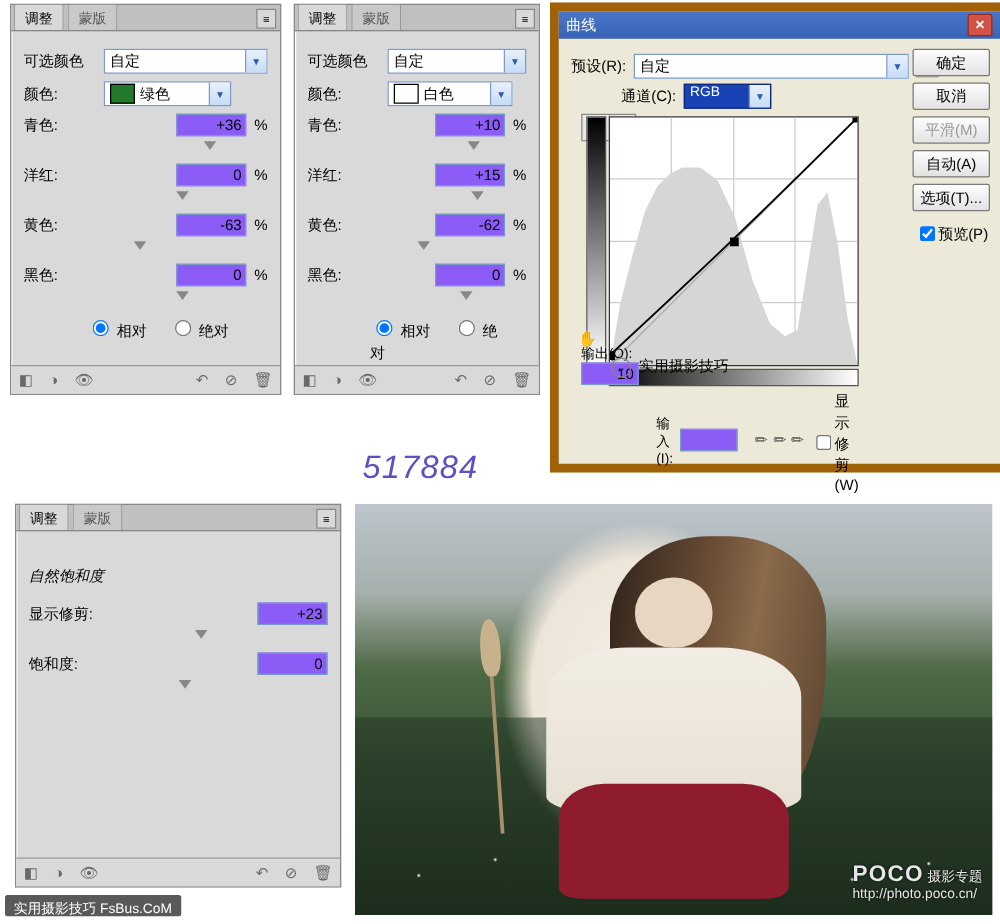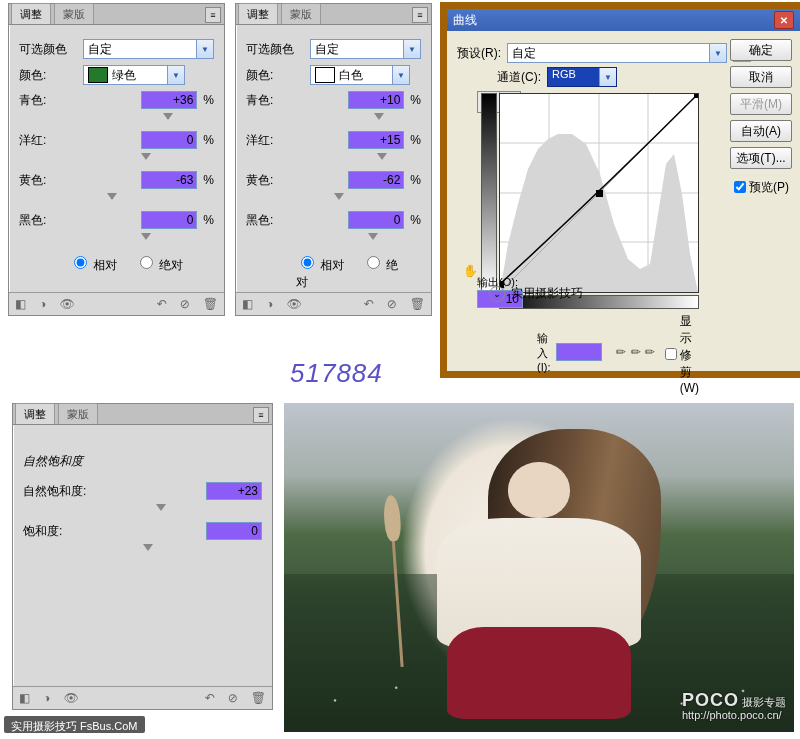--- a/index.html
+++ b/index.html
@@ -124,21 +124,21 @@
   .wide-select .arrow{position:absolute;right:0;top:0;width:16px;height:100%;background:linear-gradient(#e8f0fb,#c7dcf6);border-left:1px solid #7a9ac9;display:flex;align-items:center;justify-content:center;font-size:8px;color:#2b5ca8;}
   .chan-select {
     width:60px;height:18px;background:#1942b5;color:#fff;border:1px solid #0d2a80;position:relative;display:flex;align-items:flex-start;padding:0 4px;font-size:11px;
   }
   .chan-select .arrow{position:absolute;right:0;top:0;width:16px;height:100%;background:linear-gradient(#e8f0fb,#c7dcf6);border-left:1px solid #7a9ac9;display:flex;align-items:center;justify-content:center;font-size:8px;color:#2b5ca8;}
   .gray-btn {
     width:60px;height:20px;background:linear-gradient(#fdfdfd,#e2e2e2);border:1px solid #7a7a7a;border-radius:2px;font-size:12px;
     display:flex;align-items:center;justify-content:center;margin-bottom:5px;
   }
   .gray-btn.disabled { color:#999;}
-  .right-col { position:absolute; right:8px; top:8px; display:flex;flex-direction:column;align-items:flex-start;}
+  .right-col { position:absolute; right:8px; top:8px; display:flex;flex-direction:column;align-items:center;}
   .chk { display:flex; align-items:center; margin-top:4px;font-size:12px;}
   .chk input{width:12px;height:12px;margin-right:3px;}
 
   .curve-area {
     position:relative; margin-top:4px;
     width:222px; height:215px;
   }
   .curve-tools {
     position:absolute; left:0; top:0; width:42px;height:20px;
     border:1px solid #888;background:#e8e8e8;display:flex;
@@ -399,21 +399,21 @@
       <span style="border:1px solid #999;width:16px;height:16px;display:flex;align-items:center;justify-content:center;">≡</span>
     </div>
     <div class="dlg-row" style="margin-left:40px;">
       <span>通道(C):</span>
       <div class="chan-select">
         <span>RGB</span>
           <span class="arrow">▼</span>
       </div>
     </div>
 
-    <div class="curve-area" style="margin-left:20px;">
+    <div class="curve-area" style="margin-left:8px;">
       <div class="curve-tools" style="top:0;left:0;">
         <div>∿</div>
         <div>✎</div>
       </div>
       <div class="vgrad" style="top:2px;"></div>
       <div class="grid-box">
         <svg width="198" height="198" style="position:absolute;inset:0;">
           <g stroke="#ccc" stroke-width="1">
             <line x1="49" y1="0" x2="49" y2="198"></line>
               <line x1="99" y1="0" x2="99" y2="198"></line>
@@ -474,21 +474,21 @@
 
 <div class="panel" style="left:12px;top:403px;width:259px;height:305px;">
   <div class="panel-head">
     <div class="panel-tab">调整</div>
     <div class="panel-tab inactive">蒙版</div>
   </div>
   <div class="panel-menu">≡</div>
   <div class="panel-body">
     <div style="margin:20px 0 12px 0;font-style:italic;">自然饱和度</div>
     <div class="row">
-        <span class="label" style="width:88px;">自然饱和度:</span>
+        <span class="label" style="width:88px;">显示修剪:</span>
         <div style="flex:1"></div>
         <input class="num" value="+23" style="">
       </div>
     <div class="slider" style="margin-left:10px;width:220px;">
         <span class="tri" style="left:56%;"></span>
       </div>
     <div class="row">
         <span class="label" style="width:88px;">饱和度:</span>
         <div style="flex:1"></div>
         <input class="num" value="0" style="">

